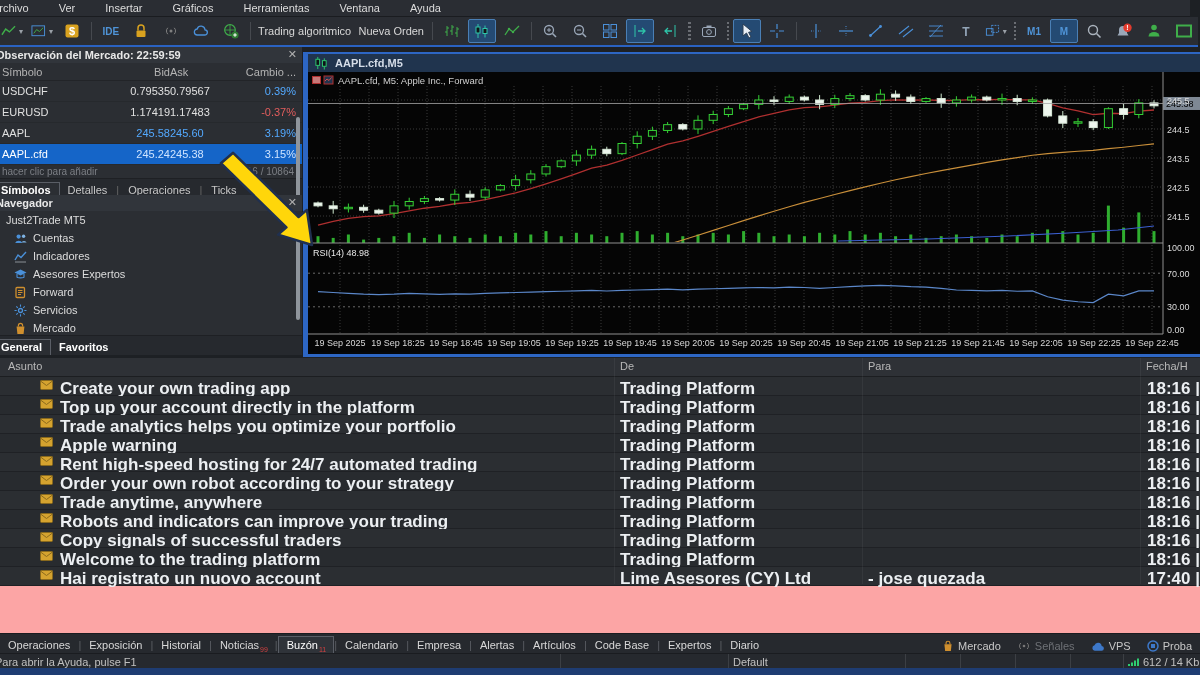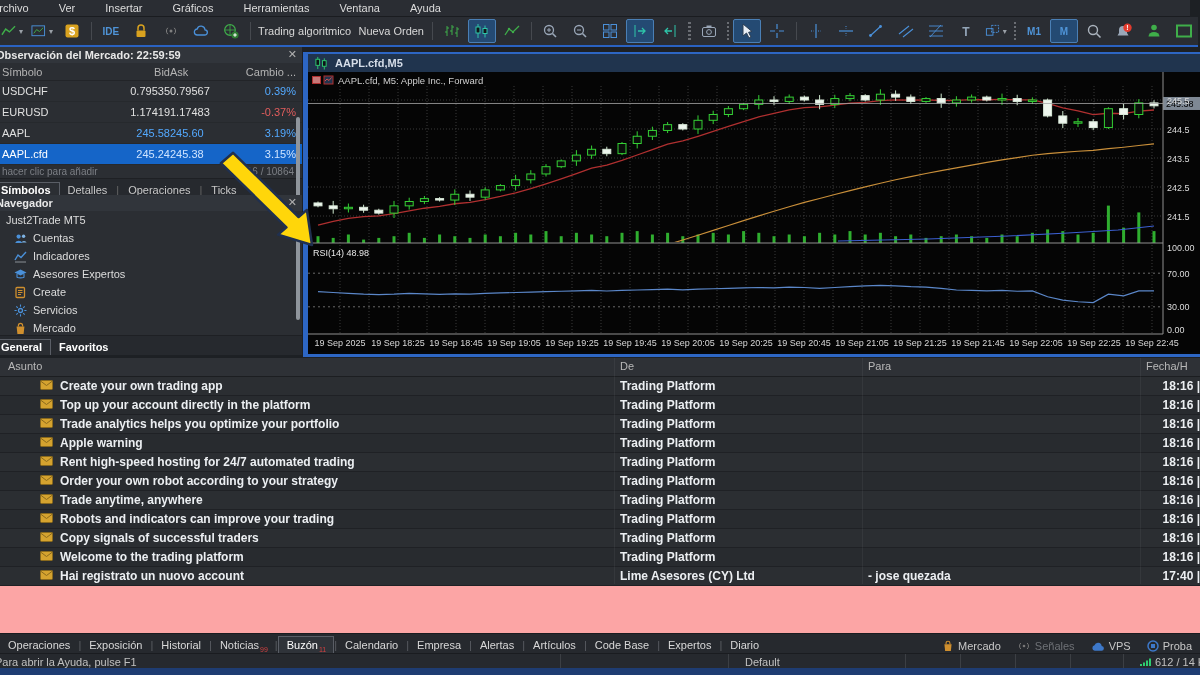--- a/index.html
+++ b/index.html
@@ -48,40 +48,40 @@
   
   #chartwin{position:absolute;left:303px;top:52px;width:892px;height:300px;background:#05070a;
     border-left:5px solid #2d66c4;border-top:2px solid #2d66c4;border-bottom:3px solid #2d66c4;}
   #charttitle{height:18px;background:#20344e;display:flex;align-items:center;gap:6px;padding-left:6px;
     color:#d5dde8;font-size:11px;font-weight:bold;}
   #chartsvg{display:block;background:#050505;}
   
   #mail{position:absolute;left:0;top:358px;width:1200px;height:275px;background:#fca5a5;}
   .mail-head{position:relative;height:18px;background:#2e3136;border-bottom:1px solid #1c1e21;color:#b8b8b8;font-size:11px;}
   .mail-head div{position:absolute;top:2px;}
-  .mrow{position:relative;height:18px;border-bottom:1px solid #1f2125;color:#eceff2;font-size:12px;font-weight:bold;}
+  .mrow{position:relative;height:18px;border-bottom:1px solid #1f2125;color:#eceff2;font-size:17px;font-weight:bold;}
   .mrow:nth-child(odd){background:#2b2e32;}
   .mrow:nth-child(even){background:#282b2f;}
   .mrow .env{position:absolute;left:40px;top:3px;}
   .mrow .subj{position:absolute;left:60px;top:2px;white-space:nowrap;}
   .mrow .from{position:absolute;left:620px;top:2px;white-space:nowrap;}
   .mrow .to{position:absolute;left:868px;top:2px;white-space:nowrap;}
   .mrow .dt{position:absolute;left:1146px;top:2px;white-space:nowrap;overflow:hidden;width:54px;text-align:right;}
   .colsep{position:absolute;top:0;width:1px;background:rgba(255,255,255,0.05);}
   
   #btabs{position:absolute;left:0;top:633px;width:1200px;height:20px;background:#26292e;border-top:1px solid #1a1c20;
     display:flex;align-items:flex-end;font-size:11px;color:#d8d8d8;}
   .btab{padding:2px 8px 3px;white-space:nowrap;position:relative;}
   .btab.act{background:#2f3339;border:1px solid #5a5e66;border-bottom:none;color:#fff;}
   .btab .bdg{color:#d04040;font-size:7px;position:relative;top:3px;left:1px;}
   .btab-sep{color:#5a5d63;padding-bottom:3px;}
   #btabs .util{display:flex;align-items:center;gap:4px;padding:0 8px 2px;font-size:11px;}
   #statusbar{position:absolute;left:0;top:653px;width:1200px;height:15px;background:#26292e;border-top:1px solid #1a1c20;
     color:#c0c0c0;font-size:11px;}
-  #statusbar .cell{position:absolute;top:0;height:15px;border-left:1px solid #3c3f44;display:flex;align-items:center;padding-left:16px;}
+  #statusbar .cell{position:absolute;top:0;height:15px;border-left:1px solid #3c3f44;display:flex;align-items:center;padding-left:4px;}
   #bluestrip{position:absolute;left:0;top:668px;width:1200px;height:7px;background:#1e3c72;}
   #arrow{position:absolute;left:212px;top:150px;width:120px;height:105px;z-index:60;pointer-events:none;}
   svg{display:block;}
 </style>
 </head>
 <body>
 
 <div id="menubar">
   <span>Archivo</span>
   <span>Ver</span>
@@ -394,21 +394,21 @@
         </span>
       <span>Asesores Expertos</span>
     </div>
     <div class="titem">
       <span>
           <svg width="13" height="13" viewBox="0 0 13 13">
             <rect x="2" y="1.5" width="8.5" height="10" rx="1" fill="none" stroke="#cf8f2e" stroke-width="1.3"></rect>
             <path d="M4,4.5h4.5M4,6.5h4.5M4,8.5h3" stroke="#cf8f2e" stroke-width="1"></path>
           </svg>
         </span>
-      <span>Create</span>
+      <span>Forward</span>
     </div>
     <div class="titem">
       <span>
           <svg width="13" height="13" viewBox="0 0 13 13">
             <circle cx="6.5" cy="6.5" r="2" fill="none" stroke="#4a90d9" stroke-width="1.3"></circle>
             <path d="M6.5,0.5v2.2M6.5,10.3v2.2M0.5,6.5h2.2M10.3,6.5h2.2M2.3,2.3l1.5,1.5M9.2,9.2l1.5,1.5M10.7,2.3L9.2,3.8M3.8,9.2l-1.5,1.5" stroke="#4a90d9" stroke-width="1.1"></path>
           </svg>
         </span>
       <span>Servicios</span>
     </div>

